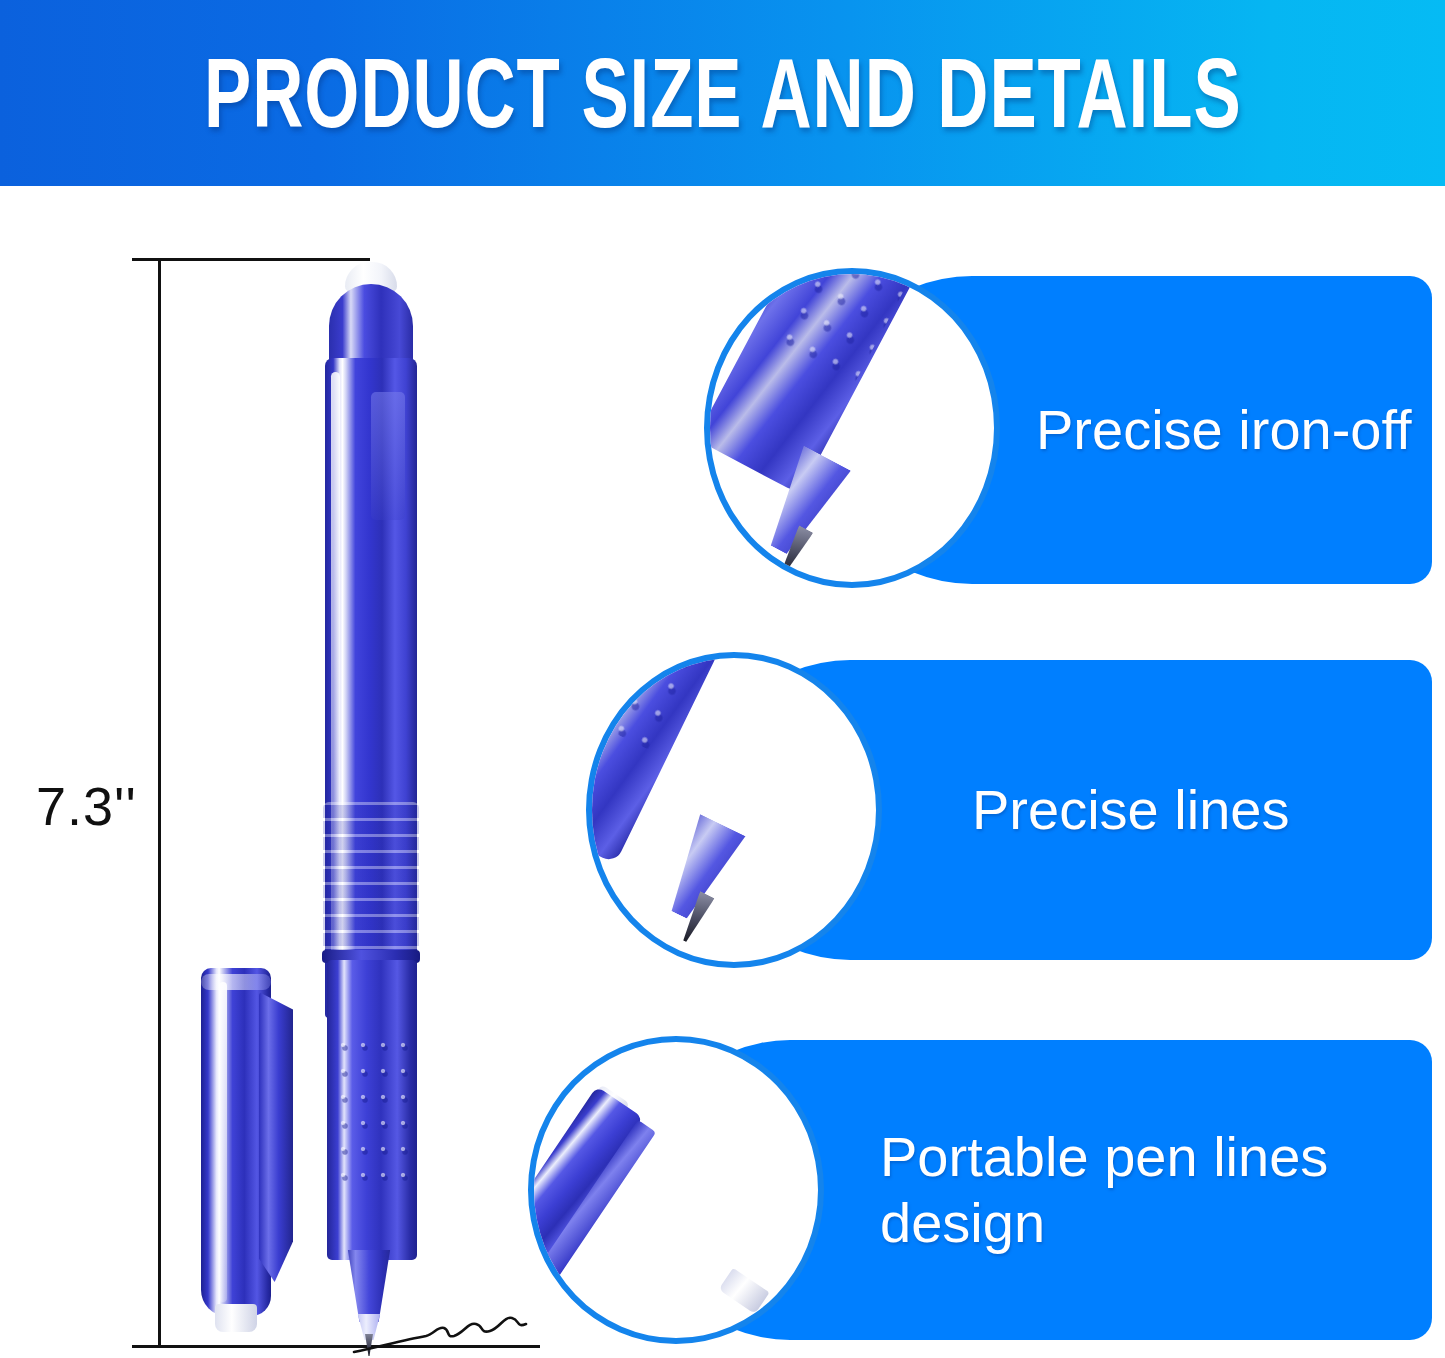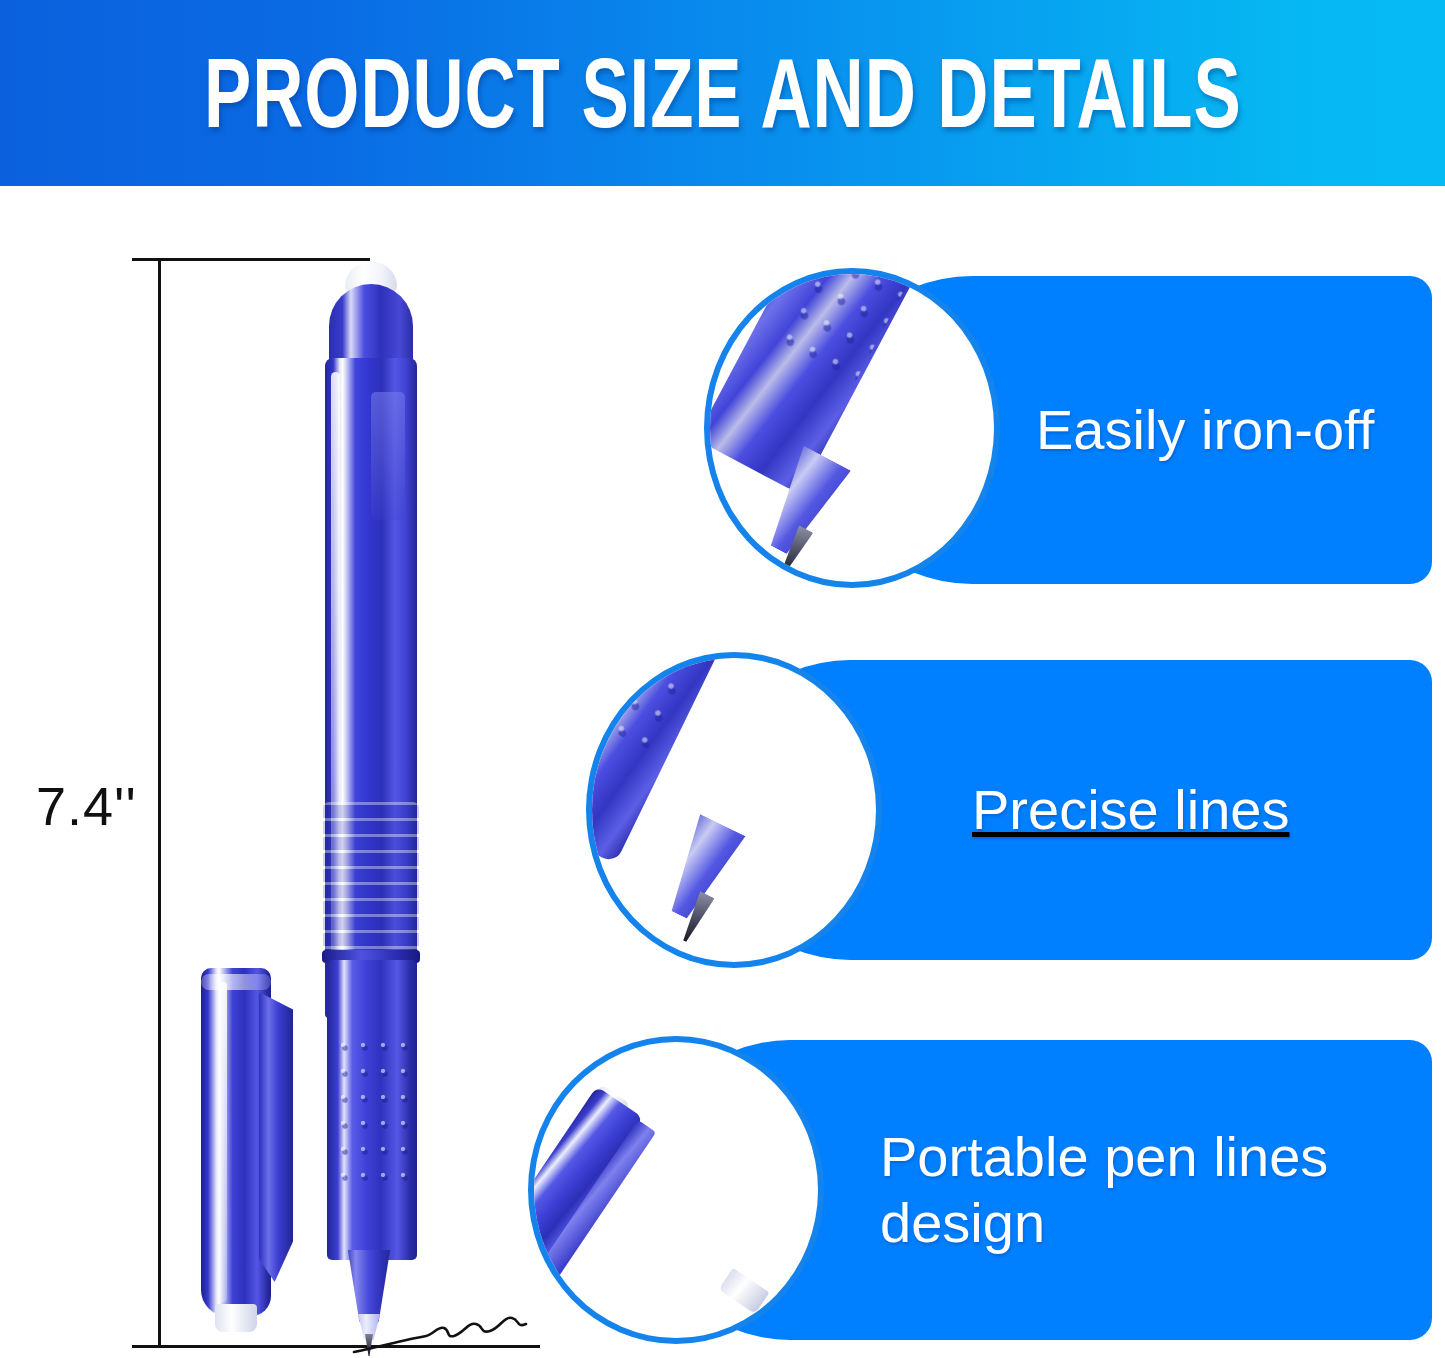--- a/index.html
+++ b/index.html
@@ -154,21 +154,21 @@
   
   .squiggle{ position:absolute; left:352px; top:1296px; width:200px; height:62px; }
 
   
   .feature-band{
     position:absolute;
     background:#007fff;
     display:flex; align-items:center;
   }
   .band-1{ left:818px; top:276px;  width:614px; height:308px; border-radius:154px 22px 22px 154px; }
-  .band-2{ left:700px; top:660px;  width:732px; height:300px; border-radius:150px 22px 22px 150px;text-decoration:underline; }
+  .band-2{ left:700px; top:660px;  width:732px; height:300px; border-radius:150px 22px 22px 150px; }
   .band-3{ left:640px; top:1040px; width:792px; height:300px; border-radius:150px 22px 22px 150px; }
 
   .feature-label{
     color:#ffffff;
     font-size:56px;
     line-height:1.18;
     font-weight:400;
     text-shadow:1px 2px 3px rgba(0,55,140,.35);
     white-space:pre-line;
     font-family:"Liberation Sans", sans-serif;
@@ -244,21 +244,21 @@
 <body>
 
 <div class="header-banner">
   <div class="header-title">PRODUCT SIZE AND DETAILS</div>
 </div>
 
 <div class="dim-group">
   <div class="dim-tick dim-tick-top"></div>
   <div class="dim-tick dim-tick-bottom"></div>
   <div class="dim-line"></div>
-  <div class="dim-label">7.4''</div>
+  <div class="dim-label">7.3''</div>
 </div>
 
 <div class="pen-main">
   <div class="pm-eraser"></div>
   <div class="pm-cone"></div>
   <div class="pm-barrel"></div>
   <div class="pm-barrel-sheen"></div>
   <div class="pm-window"></div>
   <div class="pm-thread"></div>
   <div class="pm-collar"></div>
@@ -275,21 +275,21 @@
   <div class="pc-clip"></div>
   <div class="pc-sheen"></div>
   <div class="pc-foot"></div>
 </div>
 
 <svg class="squiggle" viewBox="0 0 200 62">
   <path d="M2,56 C30,50 52,44 74,40 C82,38 86,30 92,32 C98,34 94,42 102,40 C112,37 116,26 124,28 C132,30 128,38 138,35 C148,32 152,20 160,22 C168,24 164,32 174,28" fill="none" stroke="#111111" stroke-width="2.6" stroke-linecap="round"></path>
 </svg>
 
 <div class="feature-band band-1">
-  <div class="feature-label label-1">Easily iron-off</div>
+  <div class="feature-label label-1">Precise iron-off</div>
 </div>
 <div class="zoom-bubble bubble-1">
   <div class="tip-art">
     <div class="ta-body" style="left:96px; top:-28px; width:118px; height:250px; transform:rotate(28deg); transform-origin:50% 0%; border-radius:14px;"></div>
     <div class="ta-dots" style="left:112px; top:-14px; width:92px; height:120px; transform:rotate(28deg); transform-origin:50% 0%;"></div>
     <div class="ta-cone" style="left:56px; top:178px; width:74px; height:104px; transform:rotate(28deg); clip-path:polygon(14% 0%, 86% 0%, 62% 100%, 38% 100%);"></div>
     <div class="ta-needle" style="left:76px; top:252px; width:16px; height:52px; transform:rotate(28deg); clip-path:polygon(0% 0%, 100% 0%, 60% 100%, 40% 100%);"></div>
   </div>
 </div>
 

